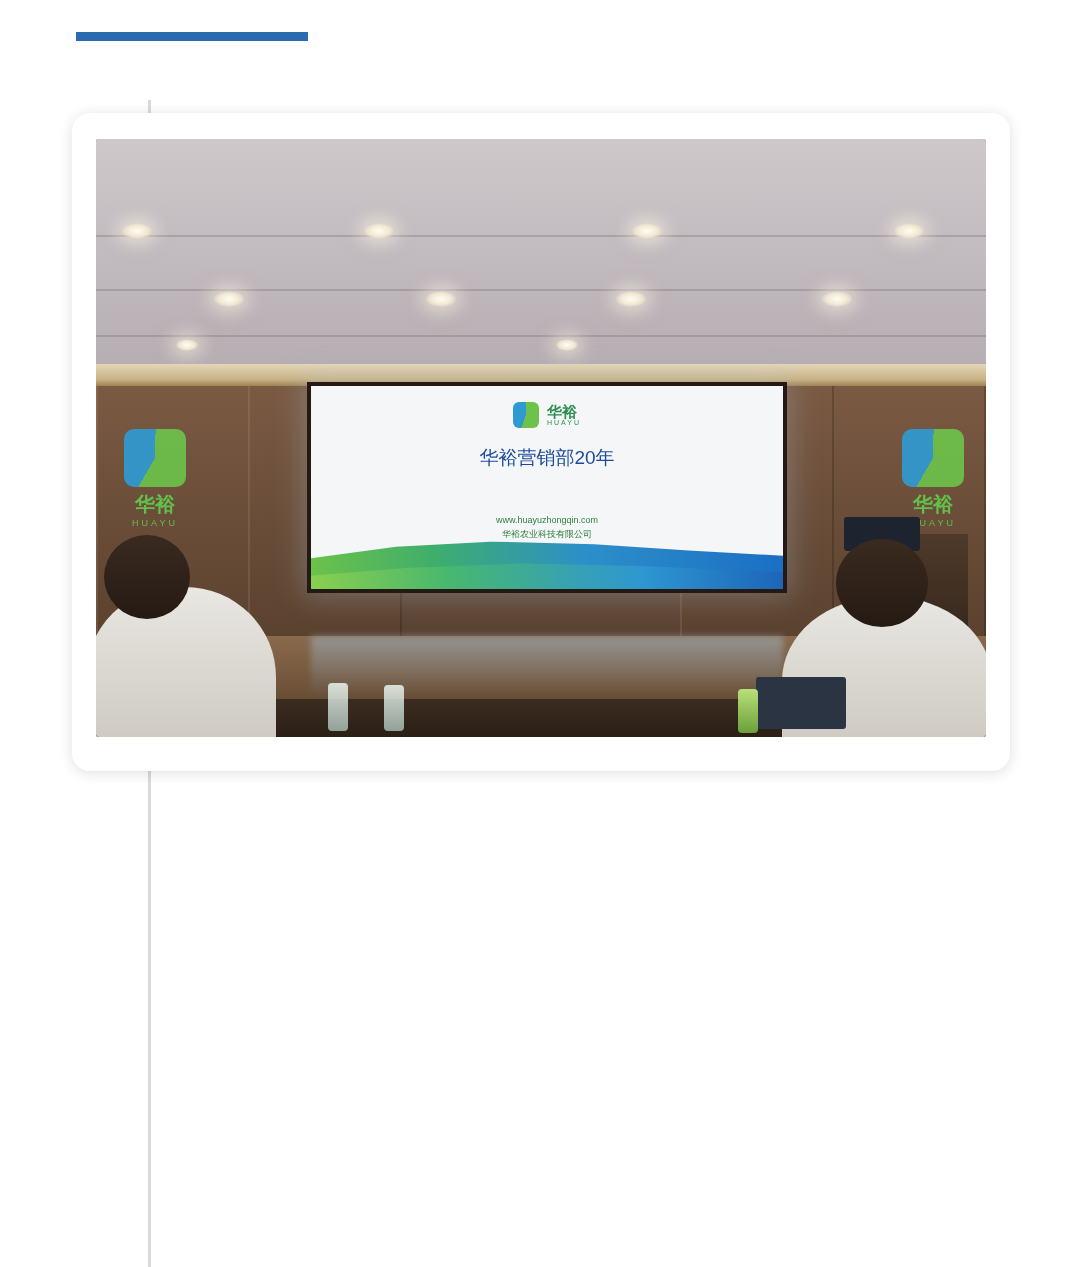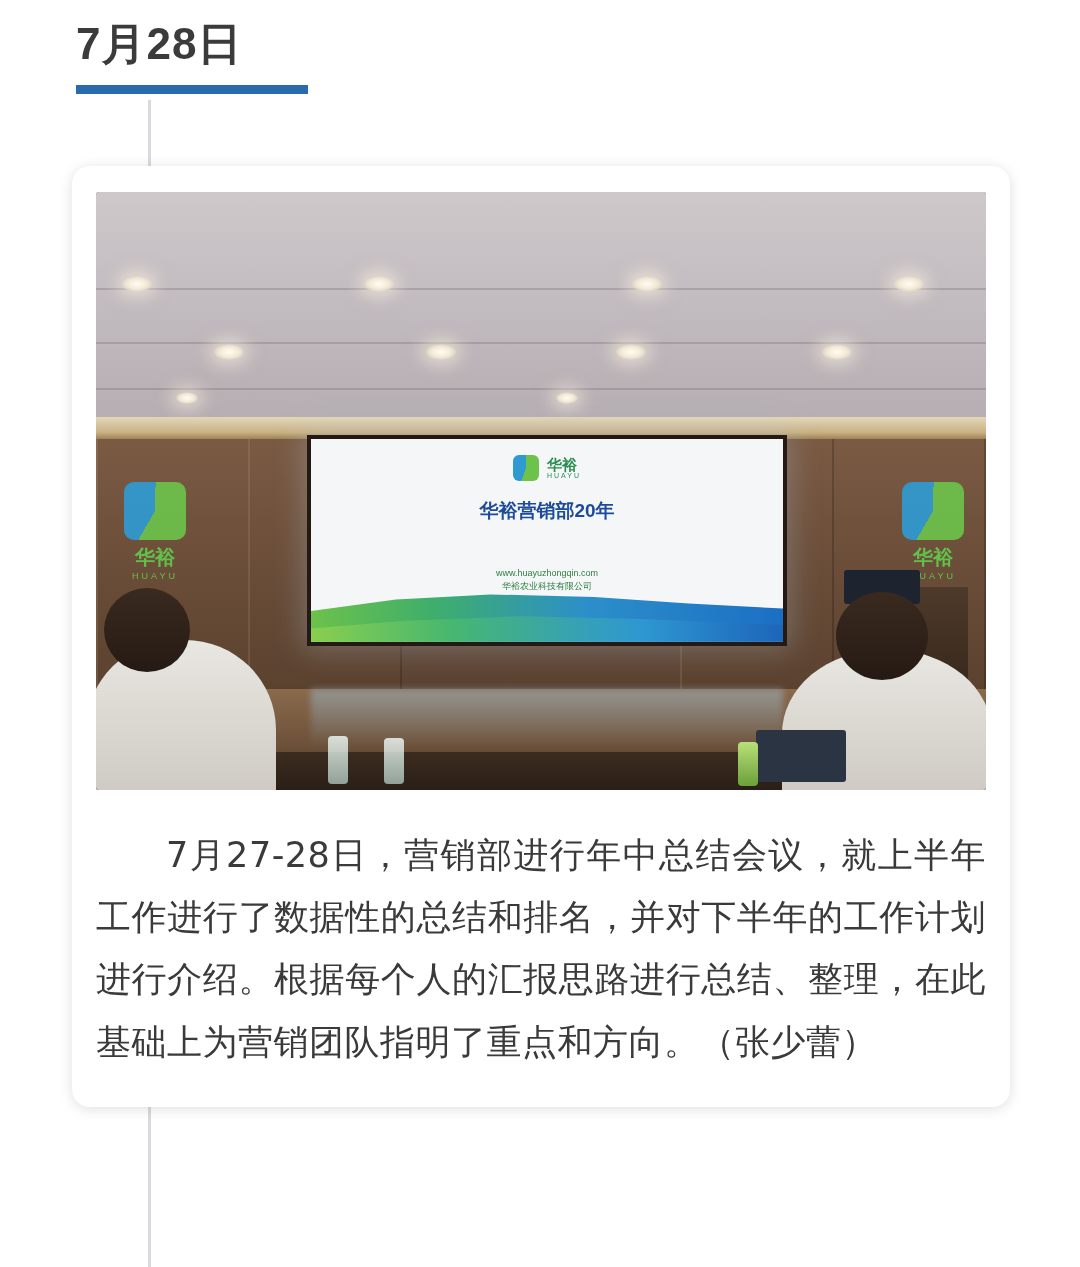--- a/index.html
+++ b/index.html
@@ -115,21 +115,21 @@
     display:flex; align-items:center; gap:8px;
   }
   .slide-mark {
     width:26px;height:26px;border-radius:6px;
     background: conic-gradient(from 200deg,#2f9ad2 0 45%, #6cc24a 45% 100%);
   }
   .slide-mark-text { font-size:15px; font-weight:700; color:#2a8f4f; line-height:1; }
   .slide-mark-sub { font-size:7px; color:#2a8f4f; letter-spacing:2px; }
   .slide-title {
     position:absolute; left:0; right:0; top:58px; text-align:center;
-    font-size:19px; font-weight:700; color:#1d4b9c; line-height:1.45;
+    font-size:19px; font-weight:400; color:#1d4b9c; line-height:1.45;
   }
   .slide-foot {
     position:absolute; left:0; right:0; top:128px; text-align:center;
     font-size:9px; color:#2f7d3f; line-height:1.5;
   }
   
   .wall-logo {
     position:absolute; width:70px; text-align:center;
   }
   .wall-logo .mark {
@@ -184,21 +184,20 @@
     text-align: justify;
     font-family: "DejaVu Sans", "Liberation Sans", sans-serif;
   }
 </style>
 </head>
 <body>
 
 <div class="timeline-rail"></div>
 
 <div class="date-header">
-  <div class="date-text">7月28日</div>
   <div class="date-underline"></div>
 </div>
 
 <div class="card">
 
   <div class="photo">
 
     <div class="ceiling"></div>
     <div class="ceiling-line" style="top:96px"></div>
     <div class="ceiling-line" style="top:150px"></div>
@@ -264,15 +263,14 @@
 
     <div class="person" style="right:-6px; width:210px; height:140px;"></div>
     <div class="head" style="right:58px; bottom:110px; width:92px; height:88px;"></div>
     <div class="laptop" style="right:140px; bottom:8px; width:90px; height:52px; background:#2a3442;"></div>
 
     <div class="bottle" style="left:232px; bottom:6px; height:48px;"></div>
     <div class="bottle" style="left:288px; bottom:6px; height:46px;"></div>
     <div class="bottle" style="right:228px; bottom:4px; height:44px; background:linear-gradient(180deg,#b9e07a,#6ba03a);"></div>
   </div>
 
-  <div class="article">7月27-28日，营销部进行年中总结会议，就上半年工作进行了数据性的总结和排名，并对下半年的工作计划进行介绍。根据每个人的汇报思路进行总结、整理，在此基础上为营销团队指明了重点和方向。（张少蕾）</div>
 
 </div>
 
 </body></html>

